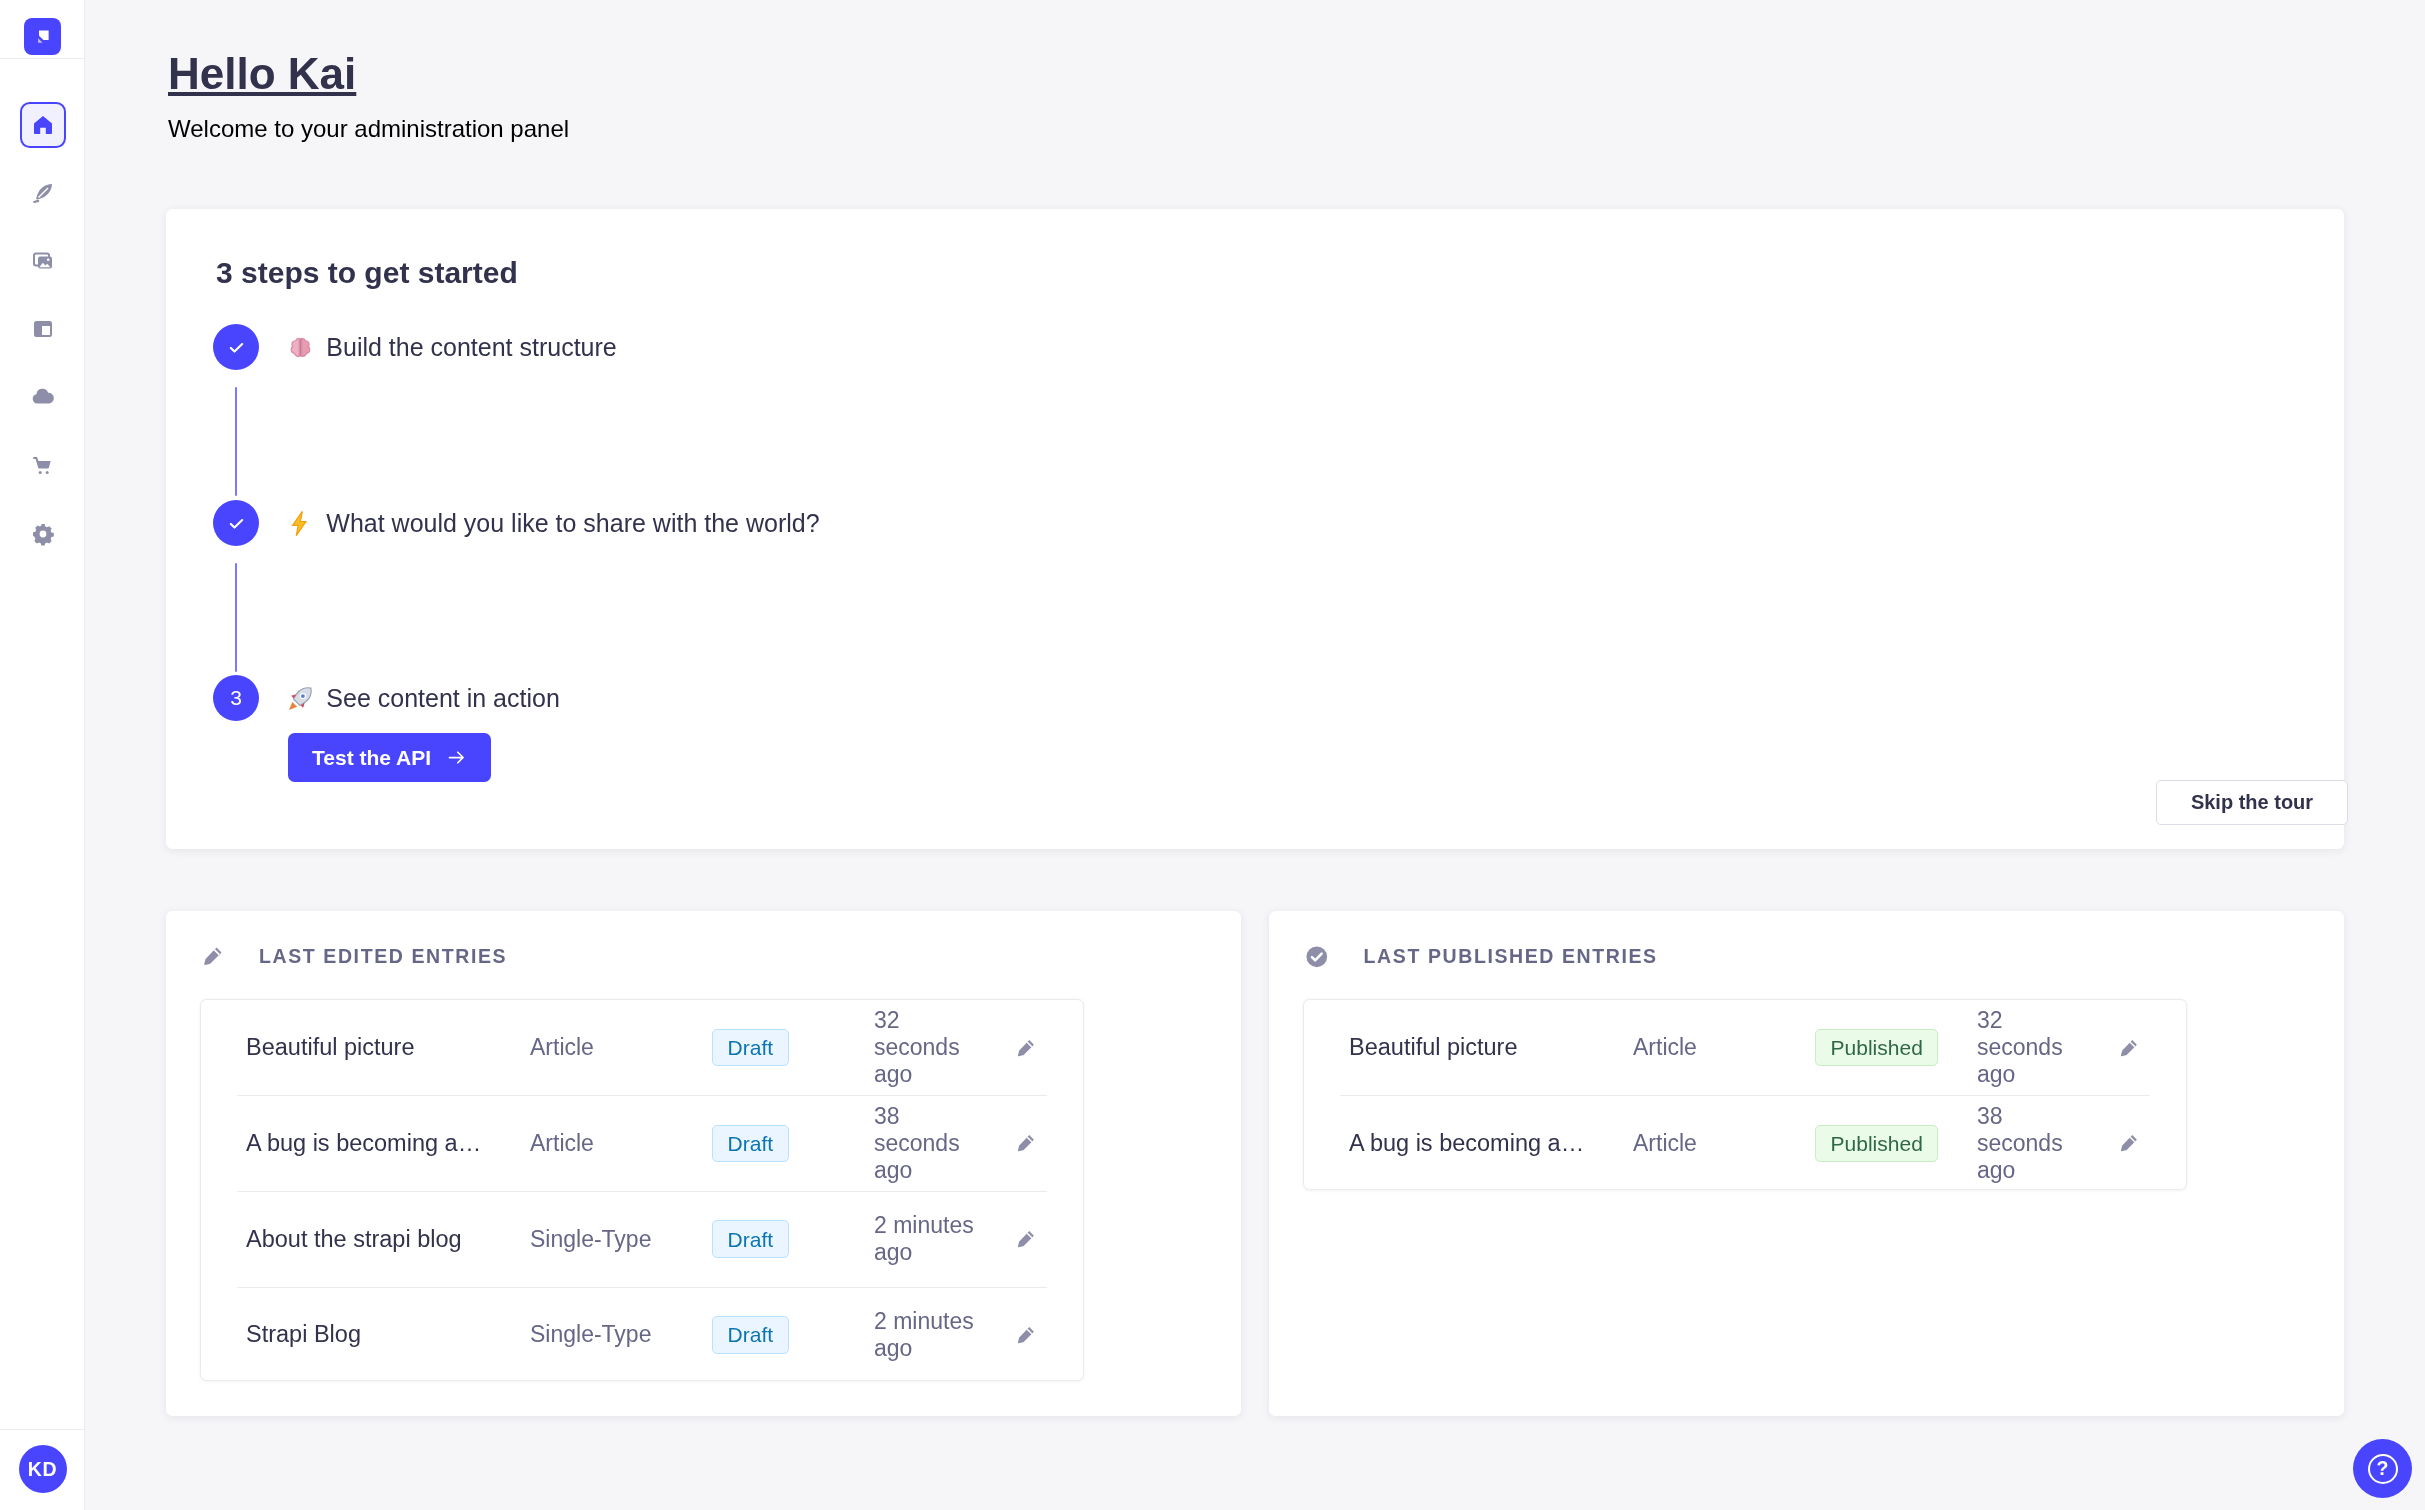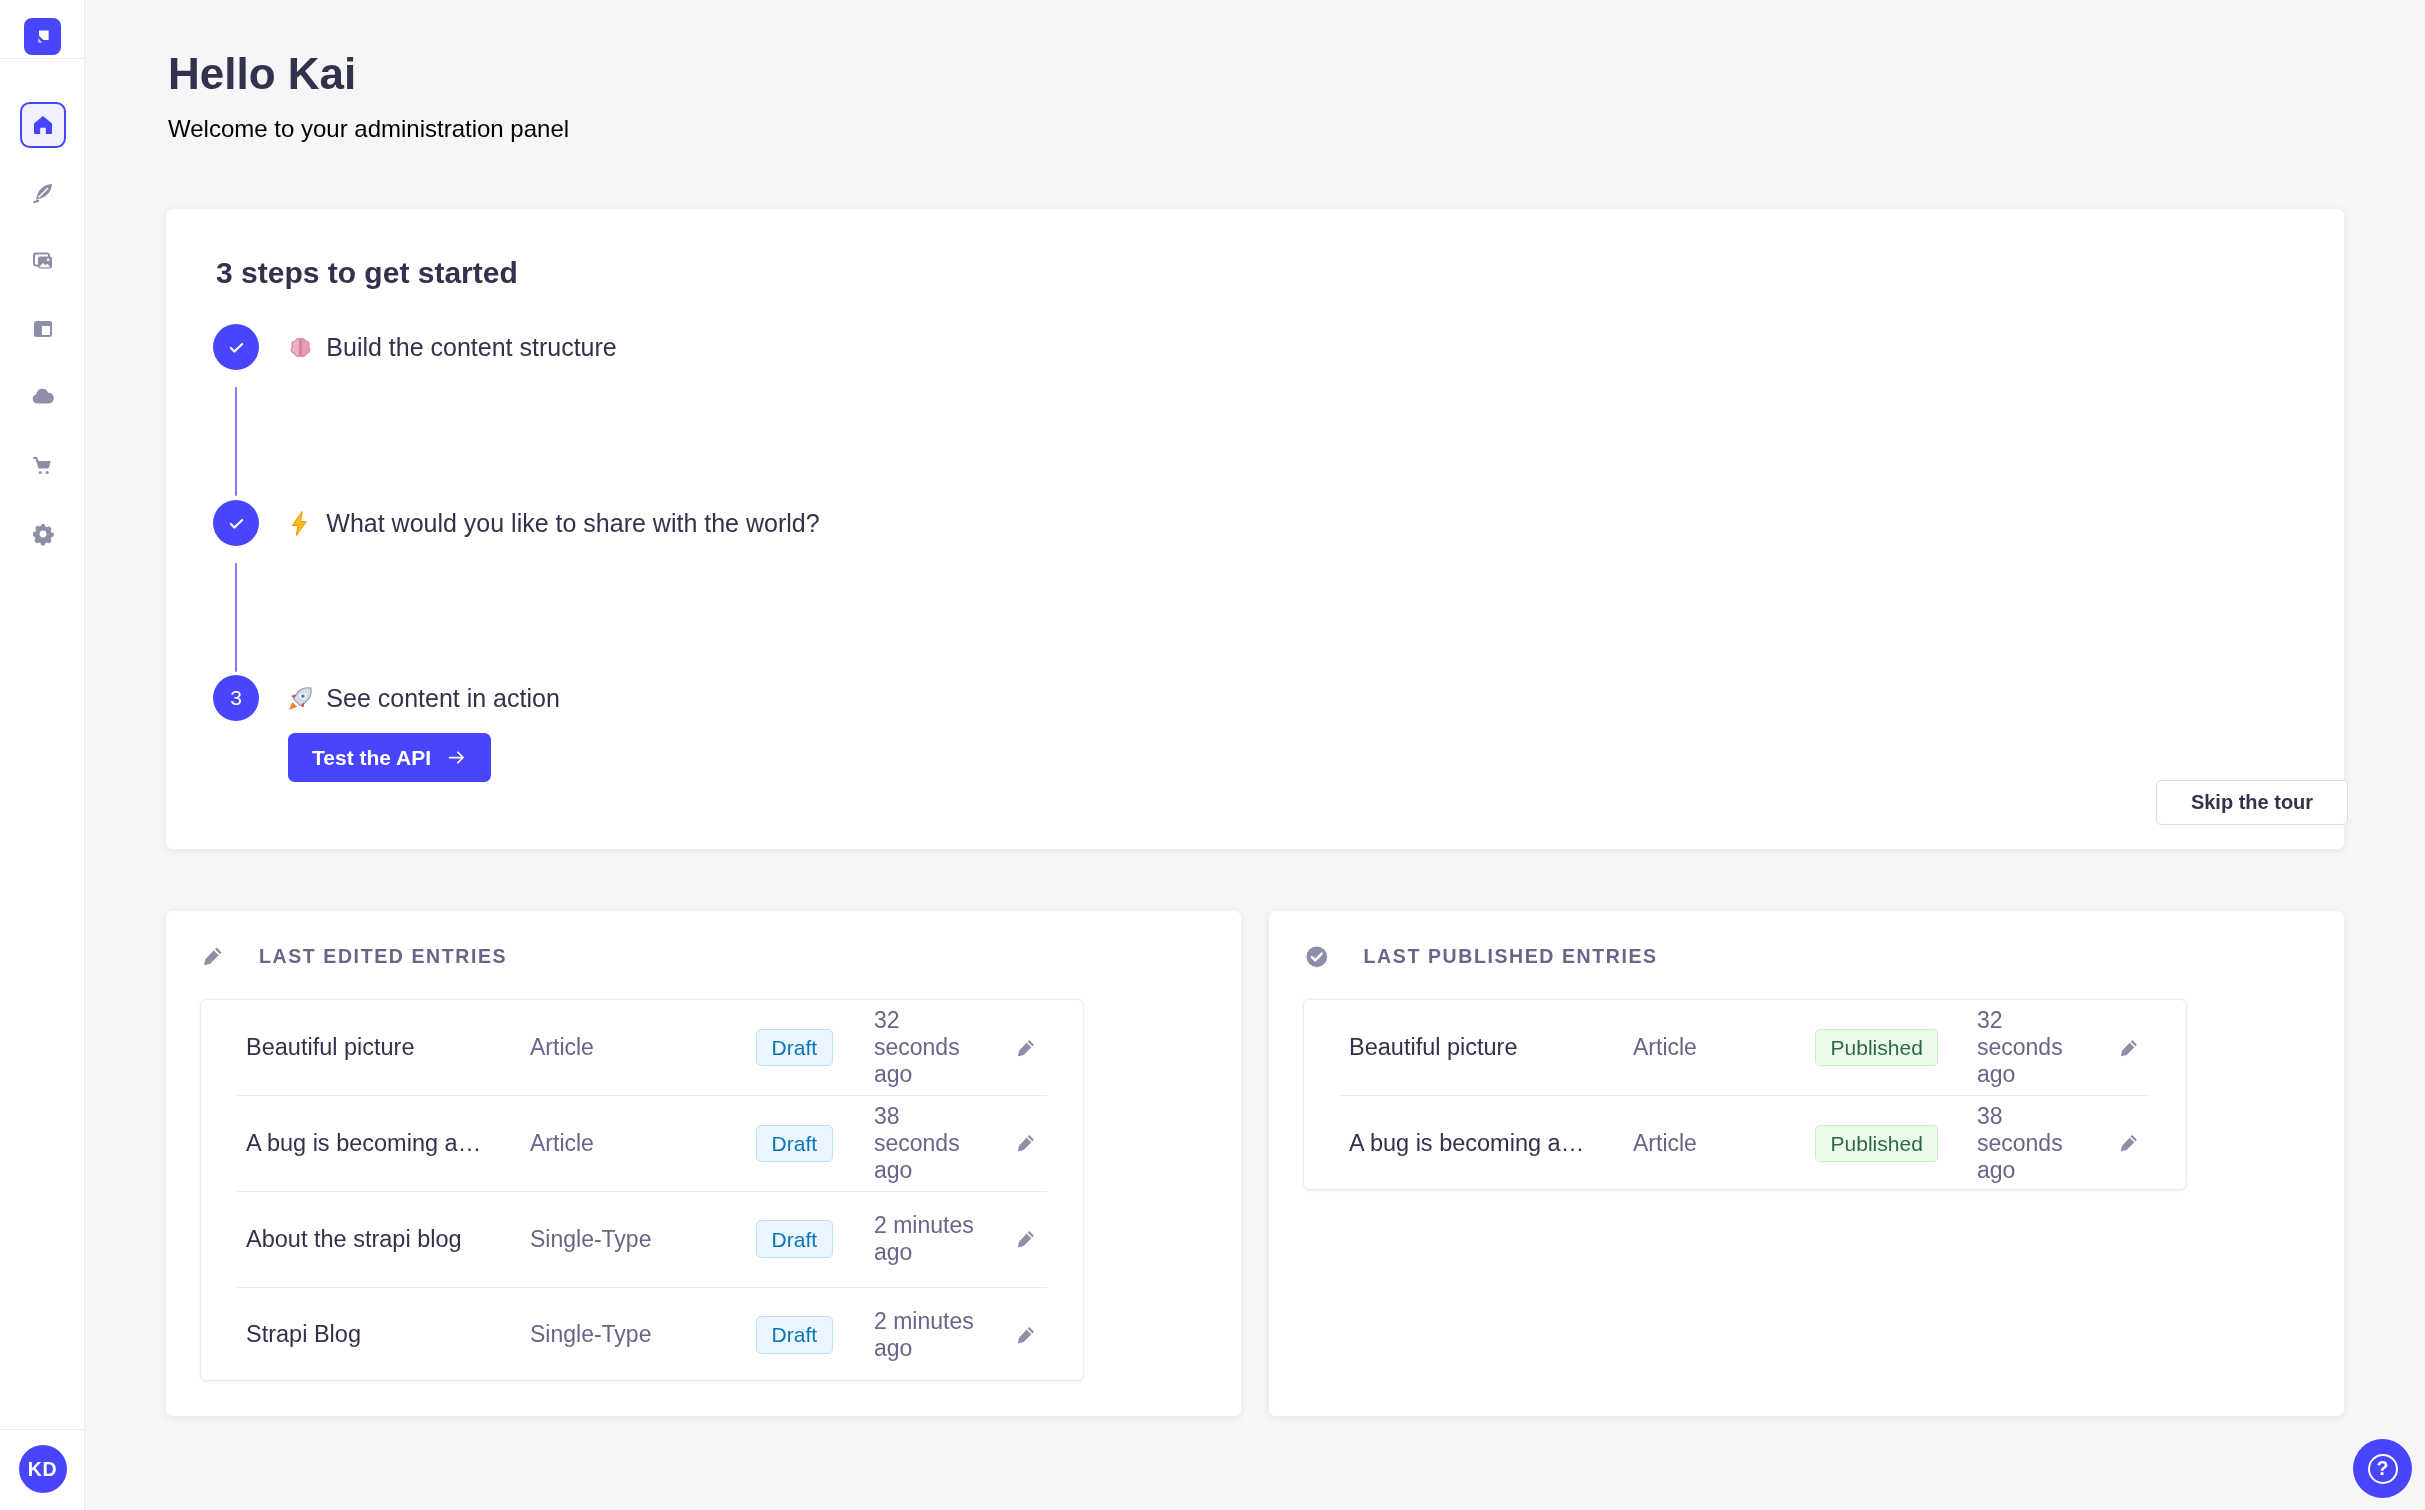--- a/index.html
+++ b/index.html
@@ -37,21 +37,21 @@
   }
   .avatar {
     position:absolute; left:18.6px; top:1445px; width:48px; height:48px;
     border-radius:50%; background:#4945ff; color:#ffffff;
     display:flex; align-items:center; justify-content:center;
     font-size:19.5px; font-weight:bold; letter-spacing:0.8px; cursor:pointer; border:none;
   }
 
   
   .main { position:absolute; left:85px; top:0; width:2341px; height:1511px; }
-  .page-title { position:absolute; left:83px; top:49px; font-size:44px; font-weight:bold; color:#32324d; }
+  .page-title { position:absolute; left:83px; top:49px; font-size:44px; font-weight:bold; color:#32324d;text-decoration:underline; }
   .page-subtitle { position:absolute; left:83px; top:115px; font-size:24px; color:#000000; }
 
   
   .card {
     background:#ffffff; border-radius:6.5px;
     box-shadow:0 1.6px 8px rgba(33,33,52,0.08);
     position:absolute;
     padding-left:32px;
   }
   .steps-card { left:81px; top:209px; width:2178px; height:640px; }
@@ -109,21 +109,21 @@
     grid-template-columns: 284px 182px 162px 1fr 57px;
     padding:0 45px;
   }
   .t-divider { height:0.8px; background:#eaeaef; margin:0 36px; }
   .t-title { font-size:23.5px; font-weight:500; color:#32324d; white-space:nowrap; overflow:hidden; }
   .t-type { font-size:23px; color:#666687; }
   .t-badge-wrap { display:flex; justify-content:flex-start; }
   .badge {
     font-size:21px; font-weight:500; padding:7.3px 14.6px; border-radius:4.9px; line-height:1;
   }
-  .badge.draft { background:#eaf5ff; border:0.8px solid #b8e1ff; color:#0c75af;margin-left:44px; }
+  .badge.draft { background:#eaf5ff; border:0.8px solid #b8e1ff; color:#0c75af; }
   .badge.published { background:#eafbe7; border:0.8px solid #c6f0c2; color:#2f6846; }
   .t-time { font-size:23px; color:#666687; }
   .t-action { background:none; border:none; cursor:pointer; color:#8e8ea9; justify-self:end; }
 
   
   .help-fab {
     position:absolute; left:2353px; top:1439px; width:59px; height:59px; border-radius:50%;
     background:#4945ff; border:none; cursor:pointer;
     display:flex; align-items:center; justify-content:center;
   }

